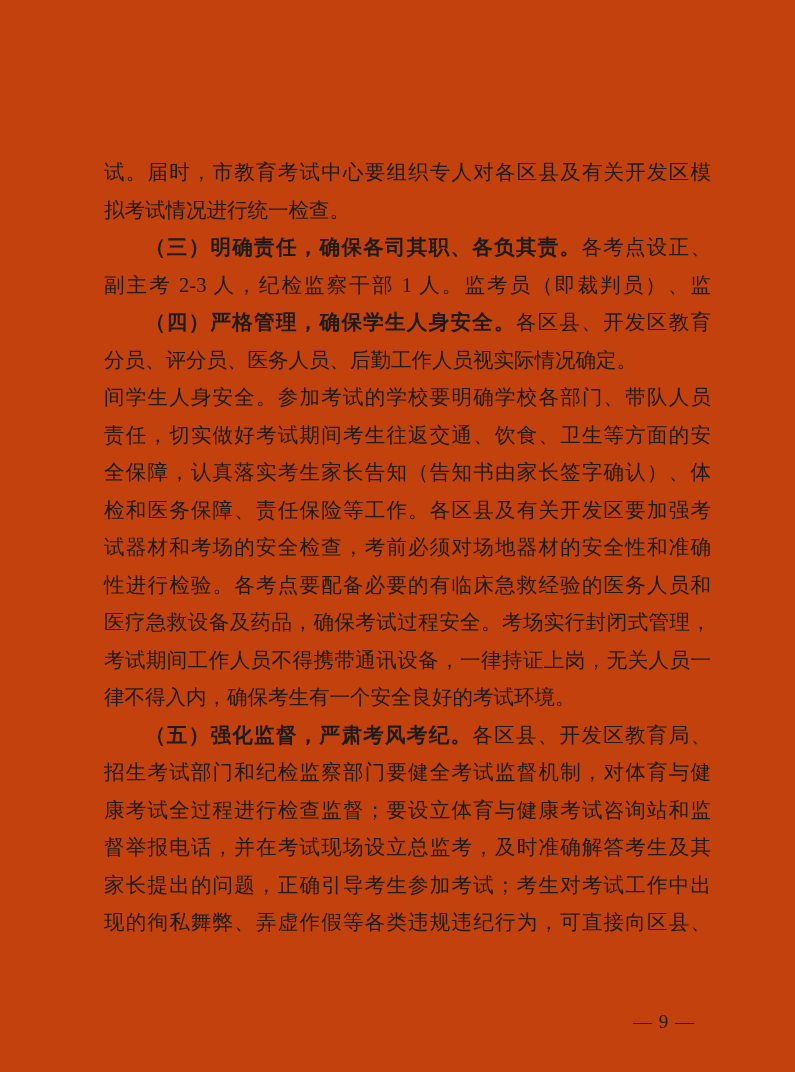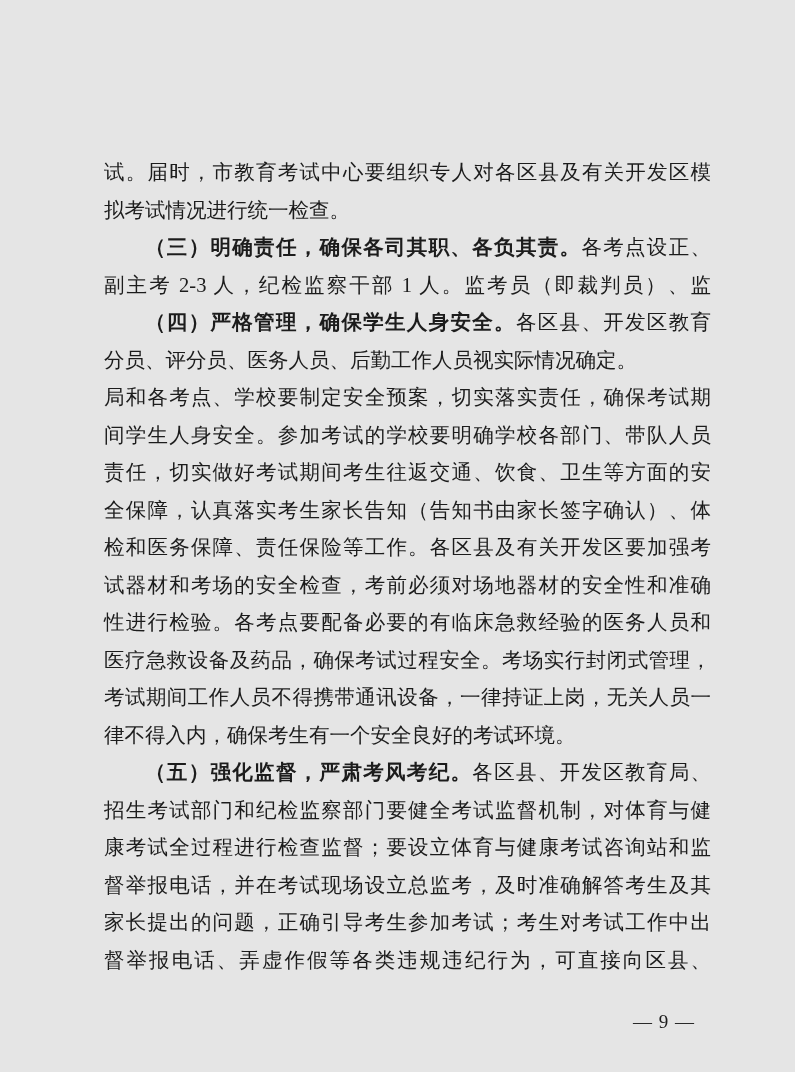--- a/index.html
+++ b/index.html
@@ -9,21 +9,21 @@
   body {
     width: 795px;
     height: 1072px;
     background: #ffffff;
     font-family: "Liberation Serif", serif;
   }
   .page {
     position: relative;
     width: 795px;
     height: 1072px;
-    background: #e5e5e5;
+    background: #c2410c;
     overflow: hidden;
   }
   .textblock {
     position: absolute;
     left: 104px;
     top: 154px;
     width: 607px;
   }
   .line {
     font-size: 20.5px;
@@ -61,34 +61,33 @@
   <div class="textblock">
 
     <div class="line"><span>试。届时，市教育考试中心要组织专人对各区县及有关开发区模</span></div>
     <div class="line end"><span>拟考试情况进行统一检查。</span></div>
 
     <div class="line indent"><span class="hd">（三）明确责任，确保各司其职、各负其责。</span><span>各考点设正、</span></div>
     <div class="line"><span>副主考 2-3 人，纪检监察干部 1 人。监考员（即裁判员）、监</span></div>
     <div class="line indent"><span class="hd">（四）严格管理，确保学生人身安全。</span><span>各区县、开发区教育</span></div>
 
     <div class="line end"><span>分员、评分员、医务人员、后勤工作人员视实际情况确定。</span></div>
-    <div class="line"><span>局和各考点、学校要制定安全预案，切实落实责任，确保考试期</span></div>
     <div class="line"><span>间学生人身安全。参加考试的学校要明确学校各部门、带队人员</span></div>
     <div class="line"><span>责任，切实做好考试期间考生往返交通、饮食、卫生等方面的安</span></div>
     <div class="line"><span>全保障，认真落实考生家长告知（告知书由家长签字确认）、体</span></div>
     <div class="line"><span>检和医务保障、责任保险等工作。各区县及有关开发区要加强考</span></div>
     <div class="line"><span>试器材和考场的安全检查，考前必须对场地器材的安全性和准确</span></div>
     <div class="line"><span>性进行检验。各考点要配备必要的有临床急救经验的医务人员和</span></div>
     <div class="line"><span>医疗急救设备及药品，确保考试过程安全。考场实行封闭式管理，</span></div>
     <div class="line"><span>考试期间工作人员不得携带通讯设备，一律持证上岗，无关人员一</span></div>
     <div class="line end"><span>律不得入内，确保考生有一个安全良好的考试环境。</span></div>
 
     <div class="line indent"><span class="hd">（五）强化监督，严肃考风考纪。</span><span>各区县、开发区教育局、</span></div>
     <div class="line"><span>招生考试部门和纪检监察部门要健全考试监督机制，对体育与健</span></div>
     <div class="line"><span>康考试全过程进行检查监督；要设立体育与健康考试咨询站和监</span></div>
     <div class="line"><span>督举报电话，并在考试现场设立总监考，及时准确解答考生及其</span></div>
     <div class="line"><span>家长提出的问题，正确引导考生参加考试；考生对考试工作中出</span></div>
-    <div class="line"><span>督举报电话、弄虚作假等各类违规违纪行为，可直接向区县、</span></div>
+    <div class="line"><span>现的徇私舞弊、弄虚作假等各类违规违纪行为，可直接向区县、</span></div>
 
   </div>
 
   <div class="pagenum">— 9 —</div>
 </div>
 
 </body></html>

